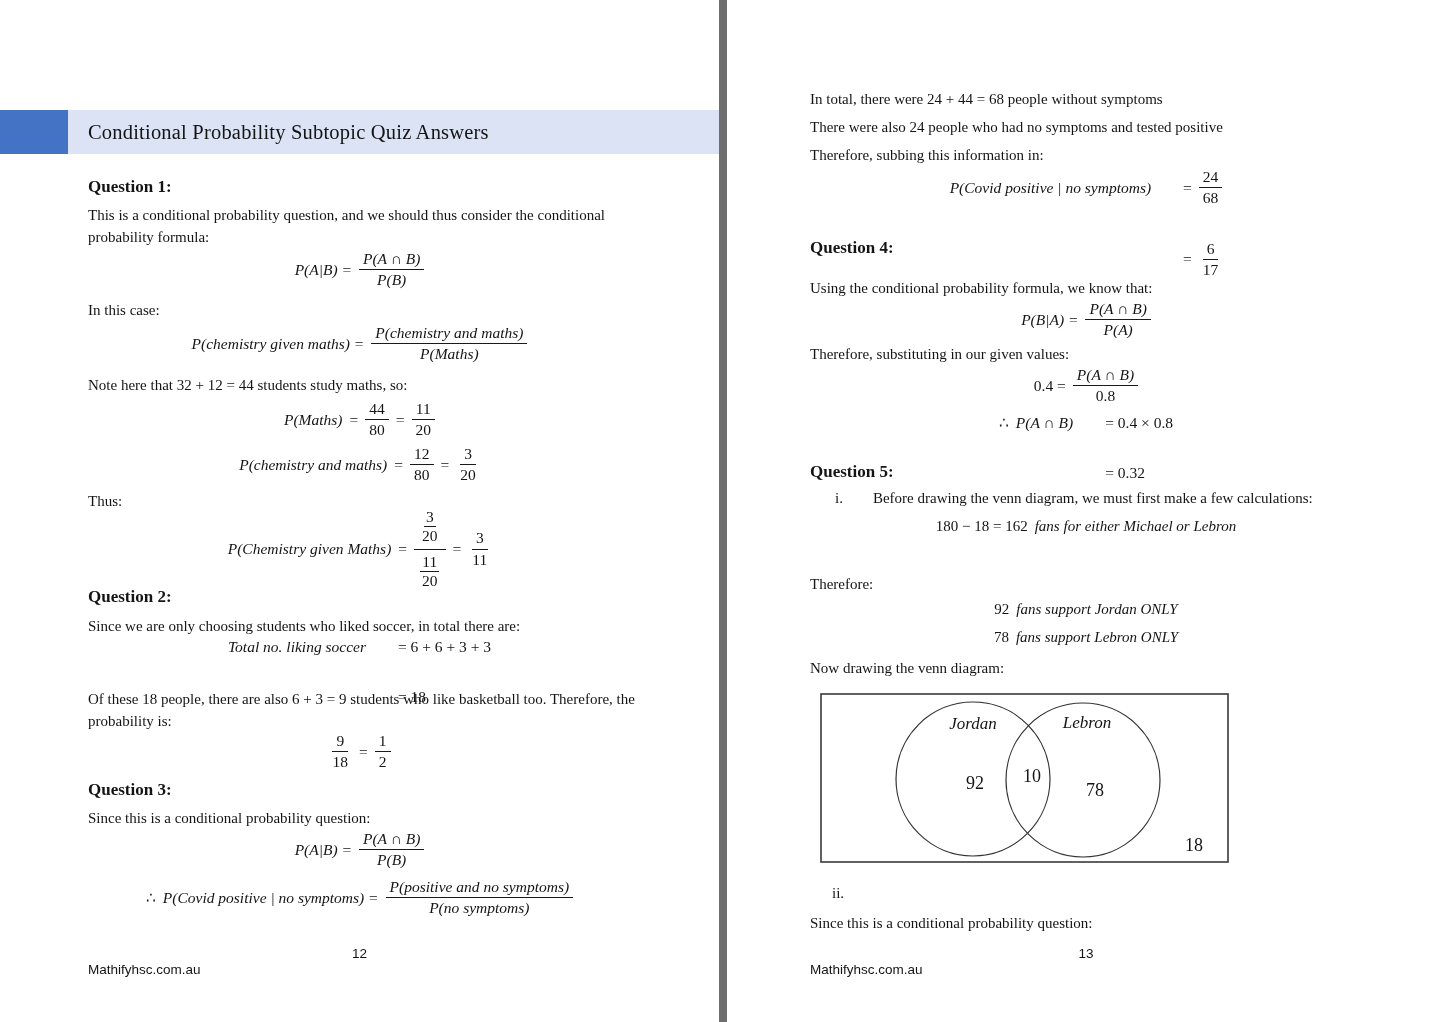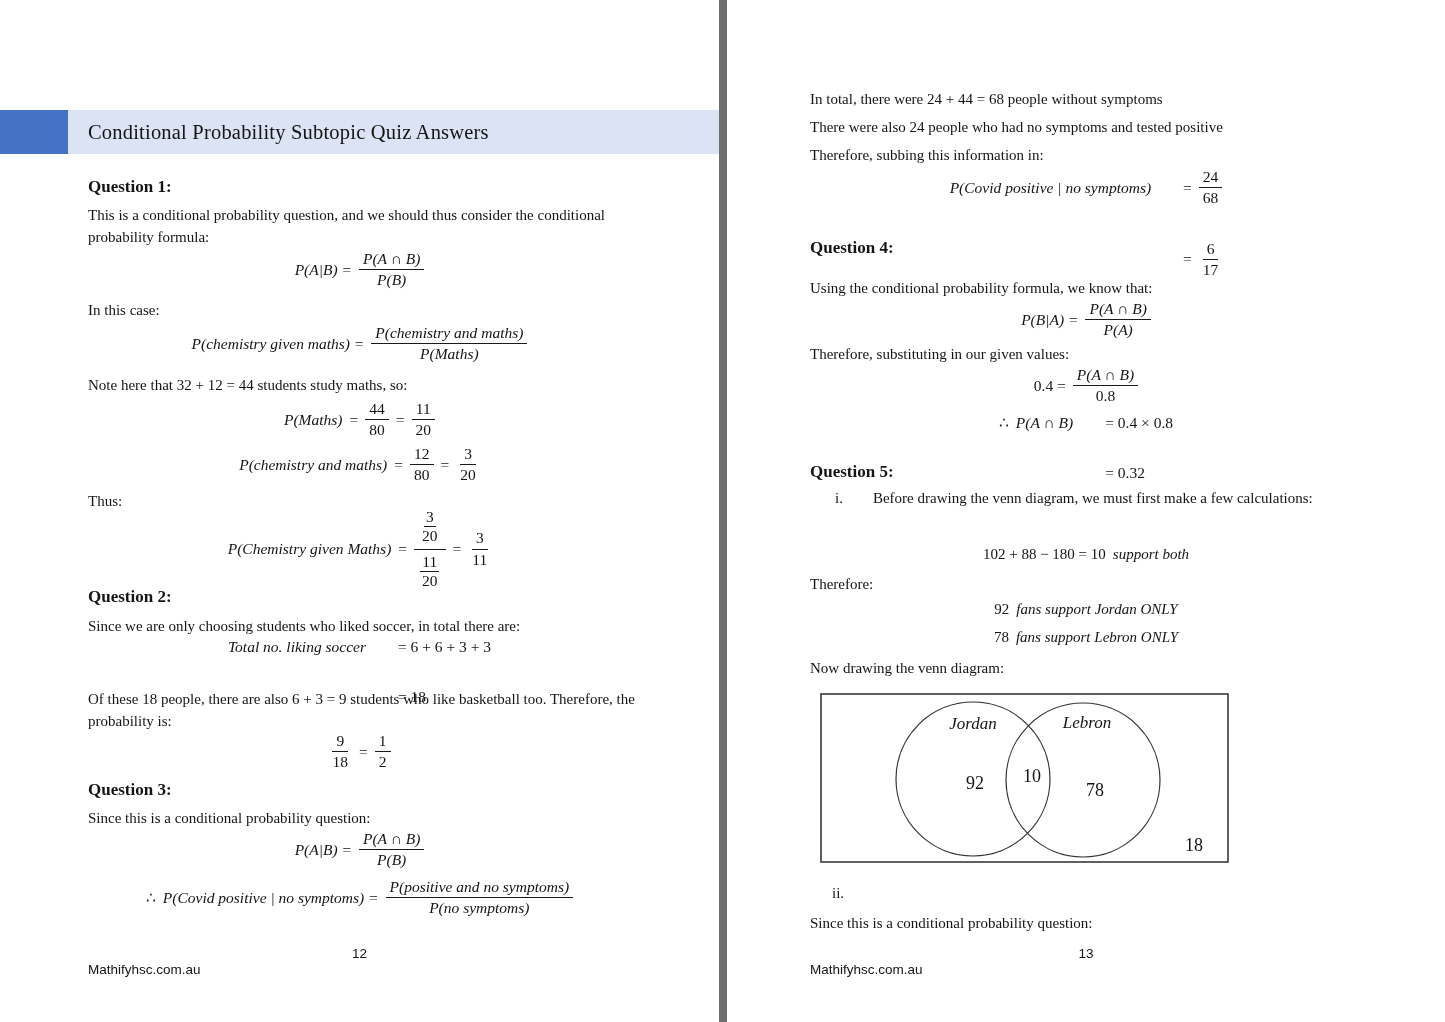--- a/index.html
+++ b/index.html
@@ -273,27 +273,27 @@
     </span>
   </div>
 
   <div class="abs qhead" style="left:83px; top:462px;">Question 5:</div>
 
   <div class="abs item-line" style="left:108px; top:490px;">
     <span>i.</span>
     <span class="nowrap">Before drawing the venn diagram, we must first make a few calculations:</span>
   </div>
 
-
-  <div class="abs center" style="top:546px;">
+  <div class="abs center" style="top:518px;">
     <span class="math-row" style="font-size:15px;">
-      <span class="mn">102 + 88 − 180 = 10</span>
-      <span class="mi">support both</span>
-    </span>
-  </div>
+      <span class="mn">180 − 18 = 162</span>
+      <span class="mi">fans for either Michael or Lebron</span>
+    </span>
+  </div>
+
 
   <div class="abs body-text nowrap" style="left:83px; top:573px;">Therefore:</div>
 
   <div class="abs center" style="top:601px;">
     <span class="math-row" style="font-size:15px;">
       <span class="mn">92</span>
       <span class="mi">fans support Jordan ONLY</span>
     </span>
   </div>
 

